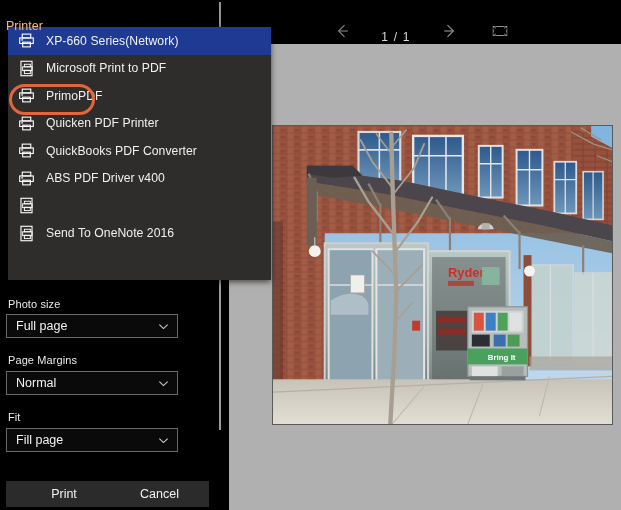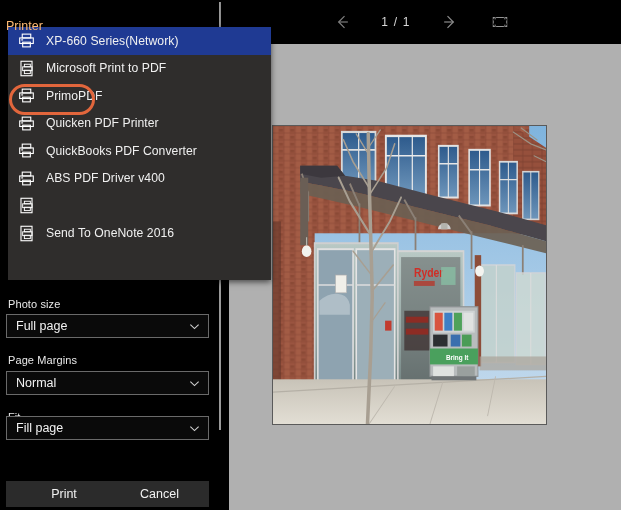--- a/index.html
+++ b/index.html
@@ -20,21 +20,21 @@
   }
   .panel-scrollbar{
     position:absolute;left:219px;top:2px;width:2px;height:428px;
     background:#9a9a9a;
   }
   .field-label{
     position:absolute;left:8px;font-size:11px;color:#e9e9e9;
     letter-spacing:.1px;
   }
   .combo{
-    position:absolute;left:6px;width:203px;height:24px;
+    position:absolute;left:6px;width:172px;height:24px;
     border:1px solid #6a6a6a;background:#0a0a0a;
     box-sizing:border-box;
   }
   .combo .val{
     position:absolute;left:9px;top:4px;font-size:12.5px;color:#f2f2f2;
   }
   .combo .chev{
     position:absolute;right:8px;top:6px;width:11px;height:11px;
   }
   .combo .chev svg{display:block;}
@@ -48,37 +48,37 @@
   }
 
   
   .preview-area{
     position:absolute;left:221px;top:0;width:400px;height:510px;
     background:#000000;
   }
   .toolbar{
     position:absolute;left:0;top:0;width:400px;height:44px;
     background:#000000;
-    display:flex;align-items:center;justify-content:center;gap:24px;
+    display:flex;align-items:flex-end;justify-content:center;gap:24px;
   }
   .tb-btn{
     width:26px;height:26px;display:flex;align-items:center;justify-content:center;
     cursor:pointer;
   }
   .tb-btn svg{display:block;}
   .page-count{
     font-size:12px;color:#d8d8d8;letter-spacing:1.2px;min-width:34px;text-align:center;
   }
 
   .page-sheet{
     position:absolute;left:8px;top:44px;width:392px;height:466px;
     background:#b0b0b0;
   }
   .photo{
-    position:absolute;left:43px;top:81px;width:275px;height:300px;
+    position:absolute;left:43px;top:81px;width:341px;height:300px;
     background:#ef4444;
     border:1px solid #5a5a5a;
     box-sizing:border-box;
     overflow:hidden;
   }
   .photo svg{display:block;width:100%;height:100%;}
 
   
   .printer-label{
     position:absolute;left:6px;top:6px;font-size:12.5px;color:#fdba74;
@@ -139,21 +139,21 @@
     <div class="combo" style="top:371px;">
       <span class="val">Normal</span>
       <span class="chev">
         <svg viewBox="0 0 12 12">
             <path d="M1.5 4 L6 8.3 L10.5 4" fill="none" stroke="#d0d0d0" stroke-width="1.2"></path>
           </svg>
       </span>
     </div>
 
     <div class="field-label" style="top:411px;">Fit</div>
-    <div class="combo" style="top:416px;">
+    <div class="combo" style="top:428px;">
       <span class="val">Fill page</span>
       <span class="chev">
         <svg viewBox="0 0 12 12">
             <path d="M1.5 4 L6 8.3 L10.5 4" fill="none" stroke="#d0d0d0" stroke-width="1.2"></path>
           </svg>
       </span>
     </div>
 
     <div class="btn" style="left:6px;top:481px;width:116px;">Print</div>
     <div class="btn" style="left:110px;top:481px;width:99px;">Cancel</div>

